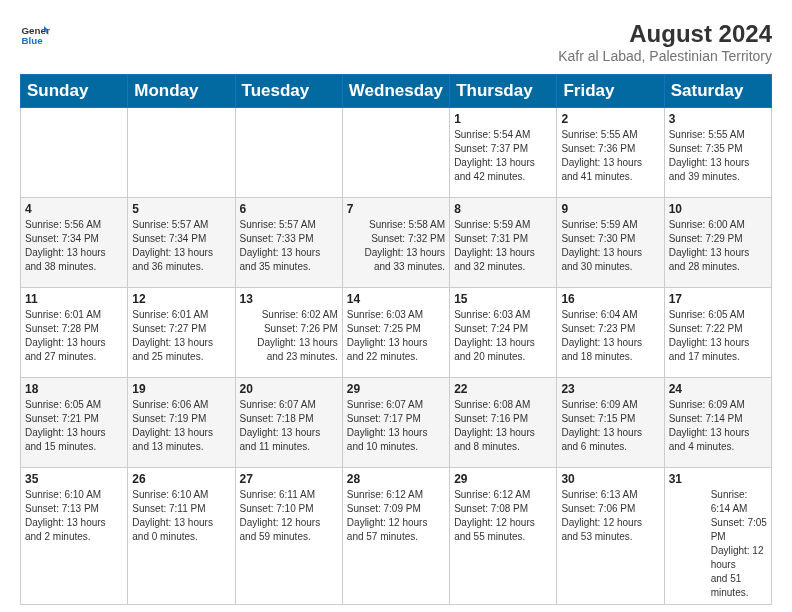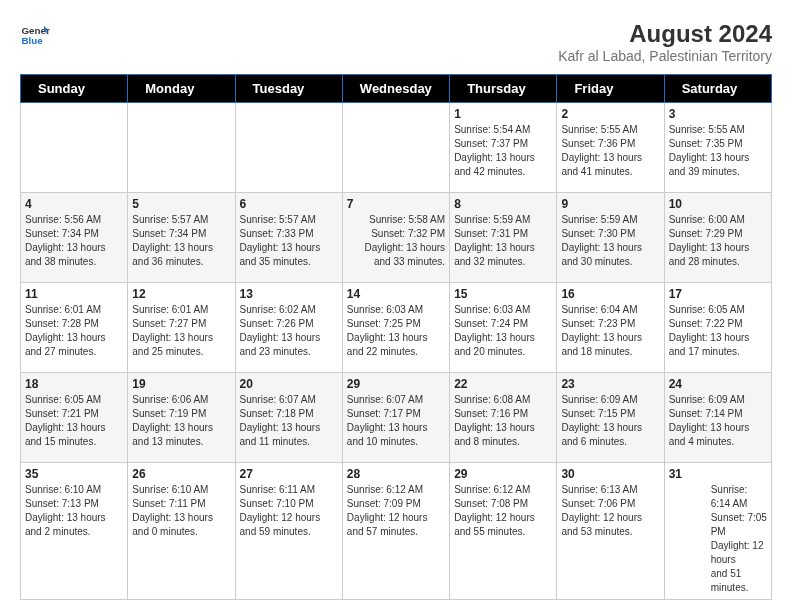--- a/index.html
+++ b/index.html
@@ -36,25 +36,25 @@
     .location {
       font-size: 14px;
       color: #737373;
     }
     .calendar {
       width: 100%;
       border-collapse: collapse;
       font-size: 11px;
     }
     .calendar th {
-      background: #000000;
+      background: #0369a1;
       color: #fff;
-      padding: 6px 17px;
+      padding: 6px 6px;
       text-align: left;
-      font-size: 13px;
+      font-size: 17px;
       border: 1px solid #1a6fc4;
     }
     .calendar td {
       border: 1px solid #ccc;
       vertical-align: top;
       padding: 4px;
       width: calc(100% / 7);
       height: 90px;
       background: #fff;
     }
@@ -196,21 +196,21 @@
         </td>
         <td>
           <span class="day-num">12</span>
           <div class="day-info" style="white-space: pre-line;">Sunrise: 6:01 AM
 Sunset: 7:27 PM
 Daylight: 13 hours
 and 25 minutes.</div>
         </td>
         <td>
           <span class="day-num">13</span>
-          <div class="day-info" style="white-space: pre-line;">Sunrise: 6:02 AM
+          <div class="day-info" style="white-space: pre-line; text-align: right;">Sunrise: 6:02 AM
 Sunset: 7:26 PM
 Daylight: 13 hours
 and 23 minutes.</div>
         </td>
         <td>
           <span class="day-num">14</span>
           <div class="day-info" style="white-space: pre-line;">Sunrise: 6:03 AM
 Sunset: 7:25 PM
 Daylight: 13 hours
 and 22 minutes.</div>

